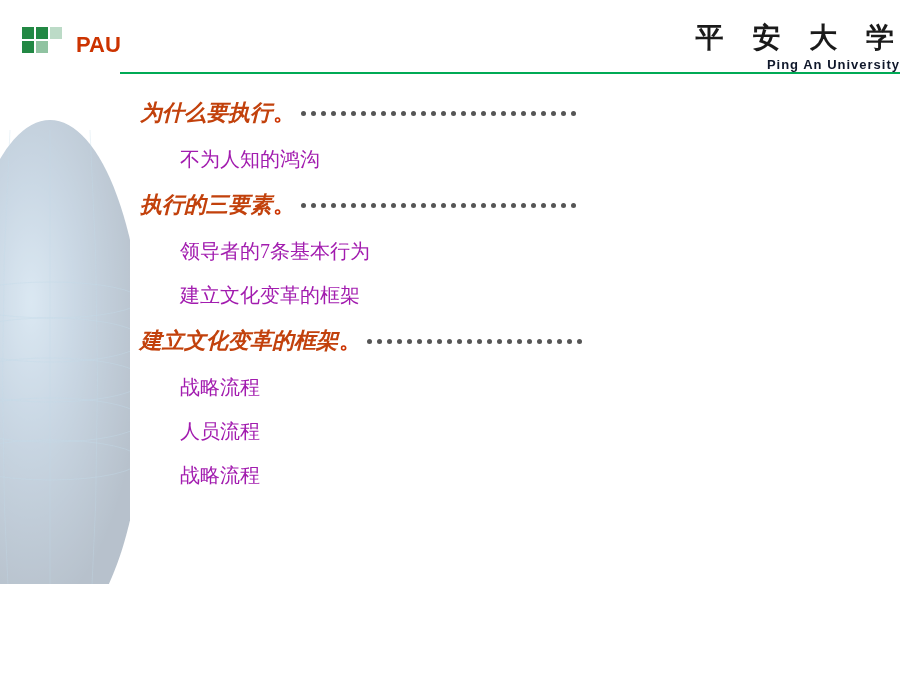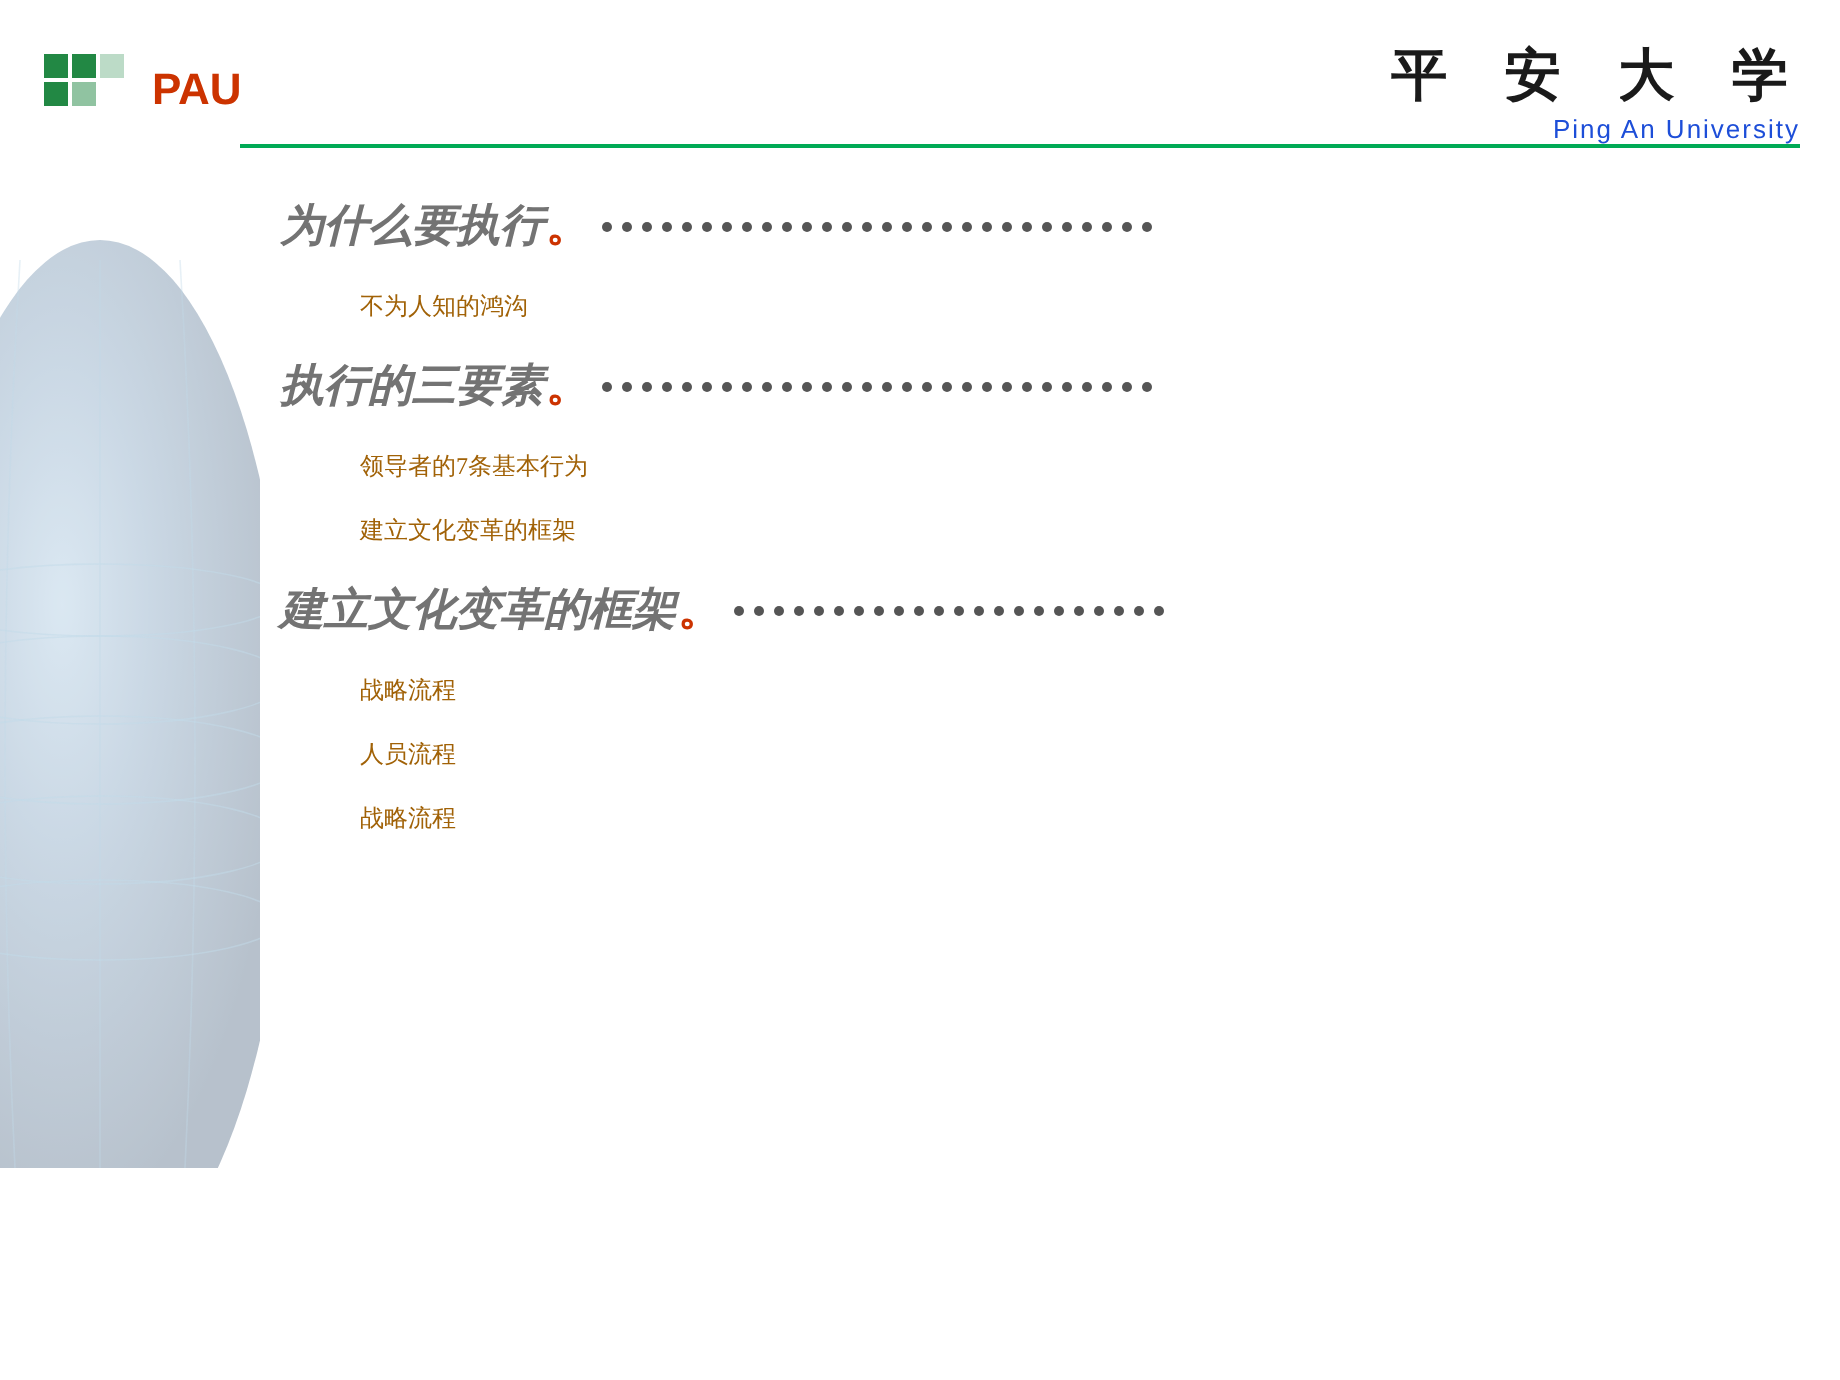--- a/index.html
+++ b/index.html
@@ -59,23 +59,24 @@
     .university-chinese {
       font-size: 28px;
       color: #1a1a1a;
       font-family: Liberation Mono, monospace;
       letter-spacing: 6px;
       font-weight: bold;
     }
 
     .university-english {
       font-size: 13px;
-      color: #1d4ed8;
+      color: #0f172a;
       font-family: Arial, sans-serif;
       letter-spacing: 1px;
+      font-weight: bold;
     }
 
     
     .divider {
       position: absolute;
       top: 72px;
       left: 120px;
       right: 20px;
       height: 2px;
       background: #00aa55;
@@ -93,21 +94,21 @@
     
     .section-header {
       display: flex;
       align-items: center;
       margin-bottom: 16px;
       margin-top: 8px;
     }
 
     .section-title {
       font-size: 22px;
-      color: #737373;
+      color: #c2410c;
       font-style: italic;
       font-weight: bold;
       white-space: nowrap;
     }
 
     .dots-line {
       flex: 1;
       margin-left: 6px;
       display: flex;
       align-items: center;
@@ -123,22 +124,22 @@
       flex-shrink: 0;
     }
 
     
     .sub-items {
       margin-left: 40px;
       margin-bottom: 16px;
     }
 
     .sub-item {
-      font-size: 12px;
-      color: #a16207;
+      font-size: 20px;
+      color: #a21caf;
       margin-bottom: 14px;
       line-height: 1.5;
     }
 
     .sub-item-italic {
       font-style: italic;
     }
 
     
     .globe-container {

